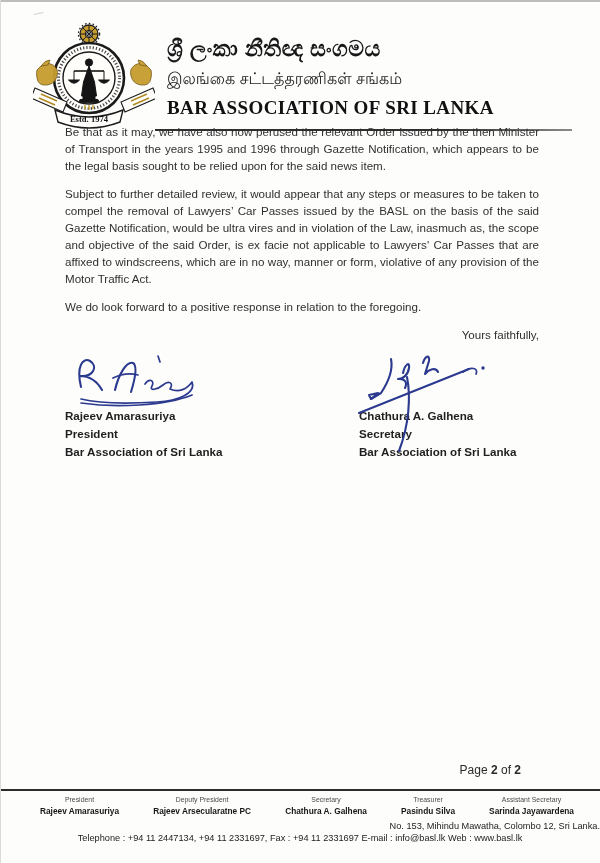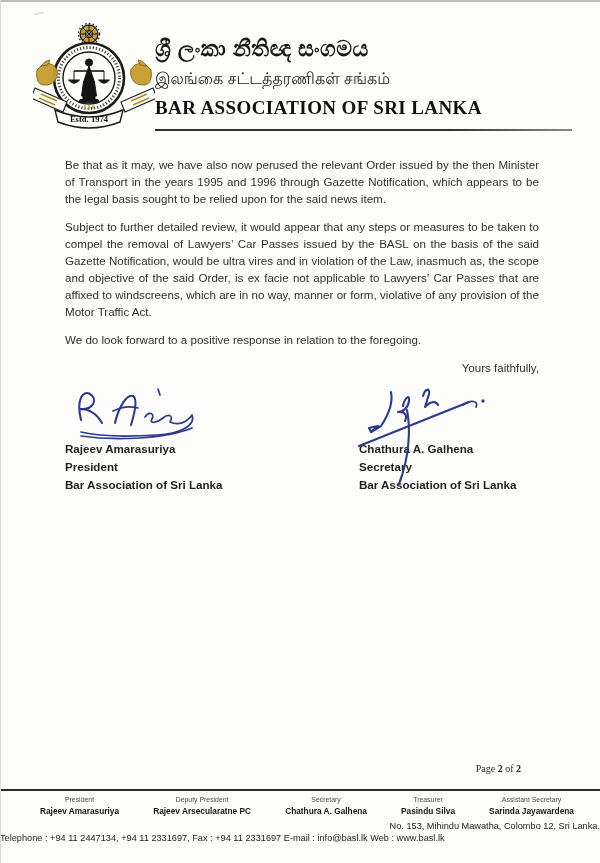--- a/index.html
+++ b/index.html
@@ -7,58 +7,58 @@
     position:relative; width:600px; height:863px; margin:0 auto;
     background:#fdfdfc; overflow:hidden;
     font-family:"Liberation Sans", sans-serif; color:#2e2e2e;
   }
   .page::before { content:""; position:absolute; top:0; left:0; right:0; height:2px; background:#bfbdba; }
   .page::after  { content:""; position:absolute; top:0; bottom:0; left:0; width:1px; background:#dcdad6; }
 
   
   .header { position:absolute; top:22px; left:33px; right:28px; display:flex; }
   .logo-wrap { width:122px; height:112px; flex:0 0 auto; }
-  .header-text { padding-top:14px; }
+  .header-text { margin-left:12px; padding-top:14px; }
   .title-sinhala { font-size:22px; font-weight:bold; color:#181818; letter-spacing:0.5px; }
   .title-tamil   { font-size:16px; color:#222; margin-top:8px; }
   .title-english { font-family:"Liberation Serif", serif; font-size:19px; font-weight:bold;
                    color:#111; margin-top:7px; letter-spacing:0.4px; }
   .header-rule { position:absolute; top:129px; left:155px; right:28px; height:2px;
                  background:linear-gradient(to right,#2f2f2f 70%,#8a8a8a); }
 
   
-  .body-text { position:absolute; top:156px; left:65px; width:474px;
+  .body-text { position:absolute; top:123px; left:65px; width:474px;
                font-size:11.6px; line-height:17px; text-align:justify; color:#303030; }
   .body-text p { margin:0; }
   .body-text p + p { margin-top:11px; }
   .closing { margin-top:19px; text-align:right; }
 
   .sig-row { display:flex; margin-top:8px; }
   .sig-col-left  { width:294px; }
   .sig-col-right { width:180px; position:relative; }
   .sig-canvas-left { width:138px; height:56px; display:block; }
   .sig-canvas-right { position:absolute; top:-2px; left:-12px; width:152px; height:108px; pointer-events:none; }
   .sig-name-block { font-weight:bold; font-size:11.6px; line-height:18px; color:#1f1f1f; }
   .sig-col-right .sig-name-block { padding-top:56px; }
   .sig-stroke { fill:none; stroke:#2b3a8f; stroke-width:2.1; stroke-linecap:round; stroke-linejoin:round; }
   .sig-stroke.thin { stroke-width:1.7; }
 
   
-  .page-number { position:absolute; top:763px; right:79px; font-size:10px; color:#2a2a2a;font-family:Liberation Serif, serif; }
+  .page-number { position:absolute; top:763px; right:79px; font-size:12px; color:#2a2a2a; }
   .page-number .b { font-weight:bold; }
 
   
   .footer { position:absolute; top:789px; left:0; right:0; }
   .footer-rule { height:2px; background:#2c2c2c; }
   .officers { display:flex; justify-content:space-between; padding:5px 26px 0 40px; }
   .officer { text-align:center; }
   .officer-title { font-size:6.9px; color:#4a4a4a; }
   .officer-name  { font-size:8.3px; font-weight:bold; color:#161616; margin-top:2.5px; }
   .footer-address { text-align:right; margin-top:5px; font-size:9.2px; color:#222; }
-  .footer-contact { text-align:left; margin-top:2px; font-size:9.2px; color:#222; }
+  .footer-contact { text-align:center; margin-top:2px; font-size:9.2px; color:#222; }
 
   .scan-speck { position:absolute; top:13px; left:34px; width:10px; height:4px;
                 border-top:1px solid #c9c7c2; transform:rotate(-12deg); opacity:.8; }
 </style>
 </head>
 <body>
 
 <div class="page">
   <div class="scan-speck"></div>
 

